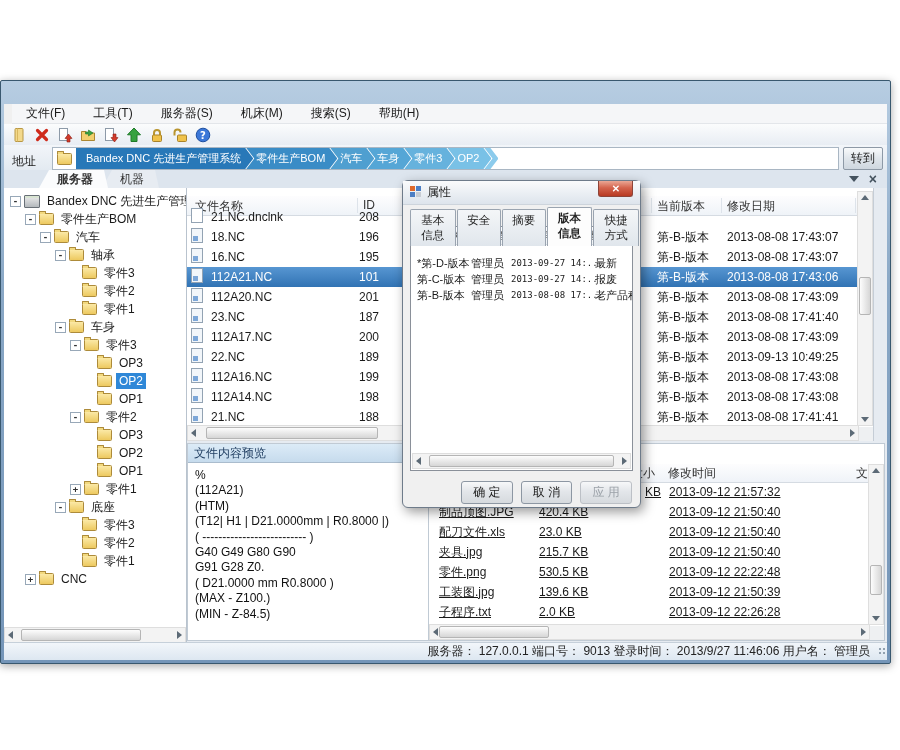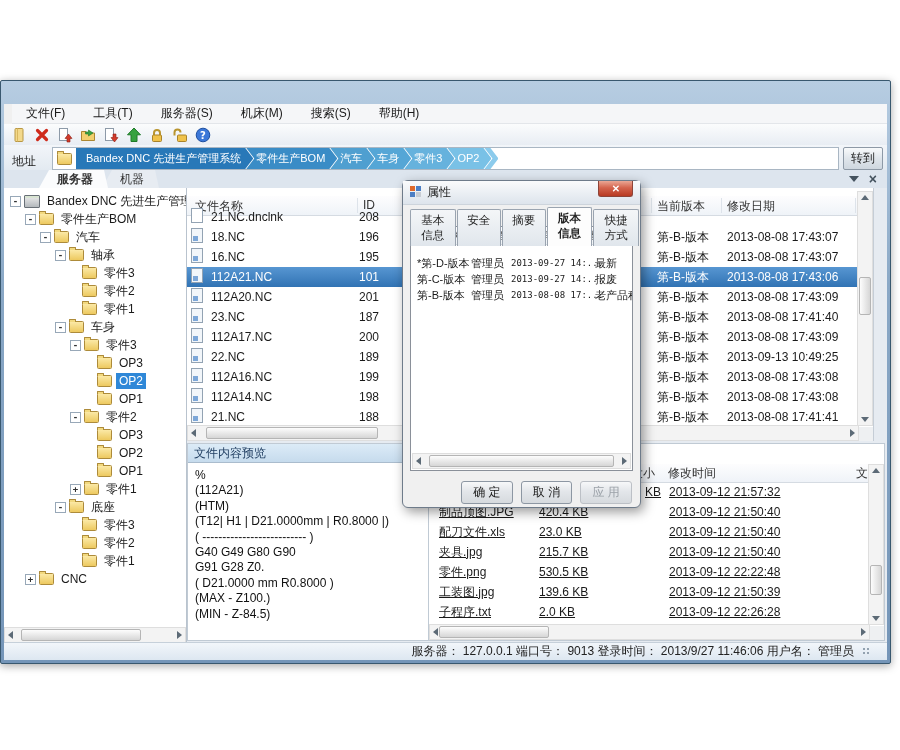--- a/index.html
+++ b/index.html
@@ -101,21 +101,21 @@
   .vs-thumb{position:absolute;left:1px;width:10px;background:linear-gradient(90deg,#fdfdfd,#d6d6d6);border:1px solid #b5b5b5;border-radius:2px;}
   .tri{width:0;height:0;border:4px solid transparent;position:absolute;}
   .t-l{border-right:5px solid #5c6a76;border-left:none;left:3px;top:3px;}
   .t-r{border-left:5px solid #5c6a76;border-right:none;right:3px;top:3px;}
   .t-u{border-bottom:5px solid #5c6a76;border-top:none;top:3px;left:3px;}
   .t-d{border-top:5px solid #5c6a76;border-bottom:none;bottom:3px;left:3px;}
   .pc.t-d{position:static;border-top:6px solid #44525e;border-left-width:5px;border-right-width:5px;}
   .corner{position:absolute;width:14px;height:14px;background:#eef0f2;right:0;bottom:0;}
   
   .statusbar{position:absolute;left:0;right:0;bottom:0;height:17px;background:linear-gradient(#f2f6fa,#dde7f1);
-             border-top:1px solid #c6d0da;display:flex;align-items:center;justify-content:flex-end;padding-right:16px;color:#222;}
+             border-top:1px solid #c6d0da;display:flex;align-items:center;justify-content:flex-end;color:#222;}
   .grip{width:9px;height:9px;margin-left:8px;background:radial-gradient(#93a2b0 1px,transparent 1.3px) 0 0/4px 4px;}
   
   .dialog{position:absolute;left:402px;top:180px;width:237px;height:326px;background:#f0f0f0;
           border:1px solid #6e7b8a;border-radius:6px;box-shadow:3px 4px 12px rgba(0,0,0,.4);z-index:10;}
   .dlg-title{height:23px;background:linear-gradient(#fafbfc,#dde4ec);border-bottom:1px solid #cdd4dc;
              display:flex;align-items:center;padding-left:6px;position:relative;}
   .dlg-title-text{margin-left:5px;}
   .dlg-close{position:absolute;right:7px;top:0;width:33px;height:15px;border:1px solid #8d4438;border-top:none;
              border-radius:0 0 3px 3px;background:linear-gradient(#eba794,#d4644d 45%,#b83a22);
              display:flex;align-items:center;justify-content:center;}

